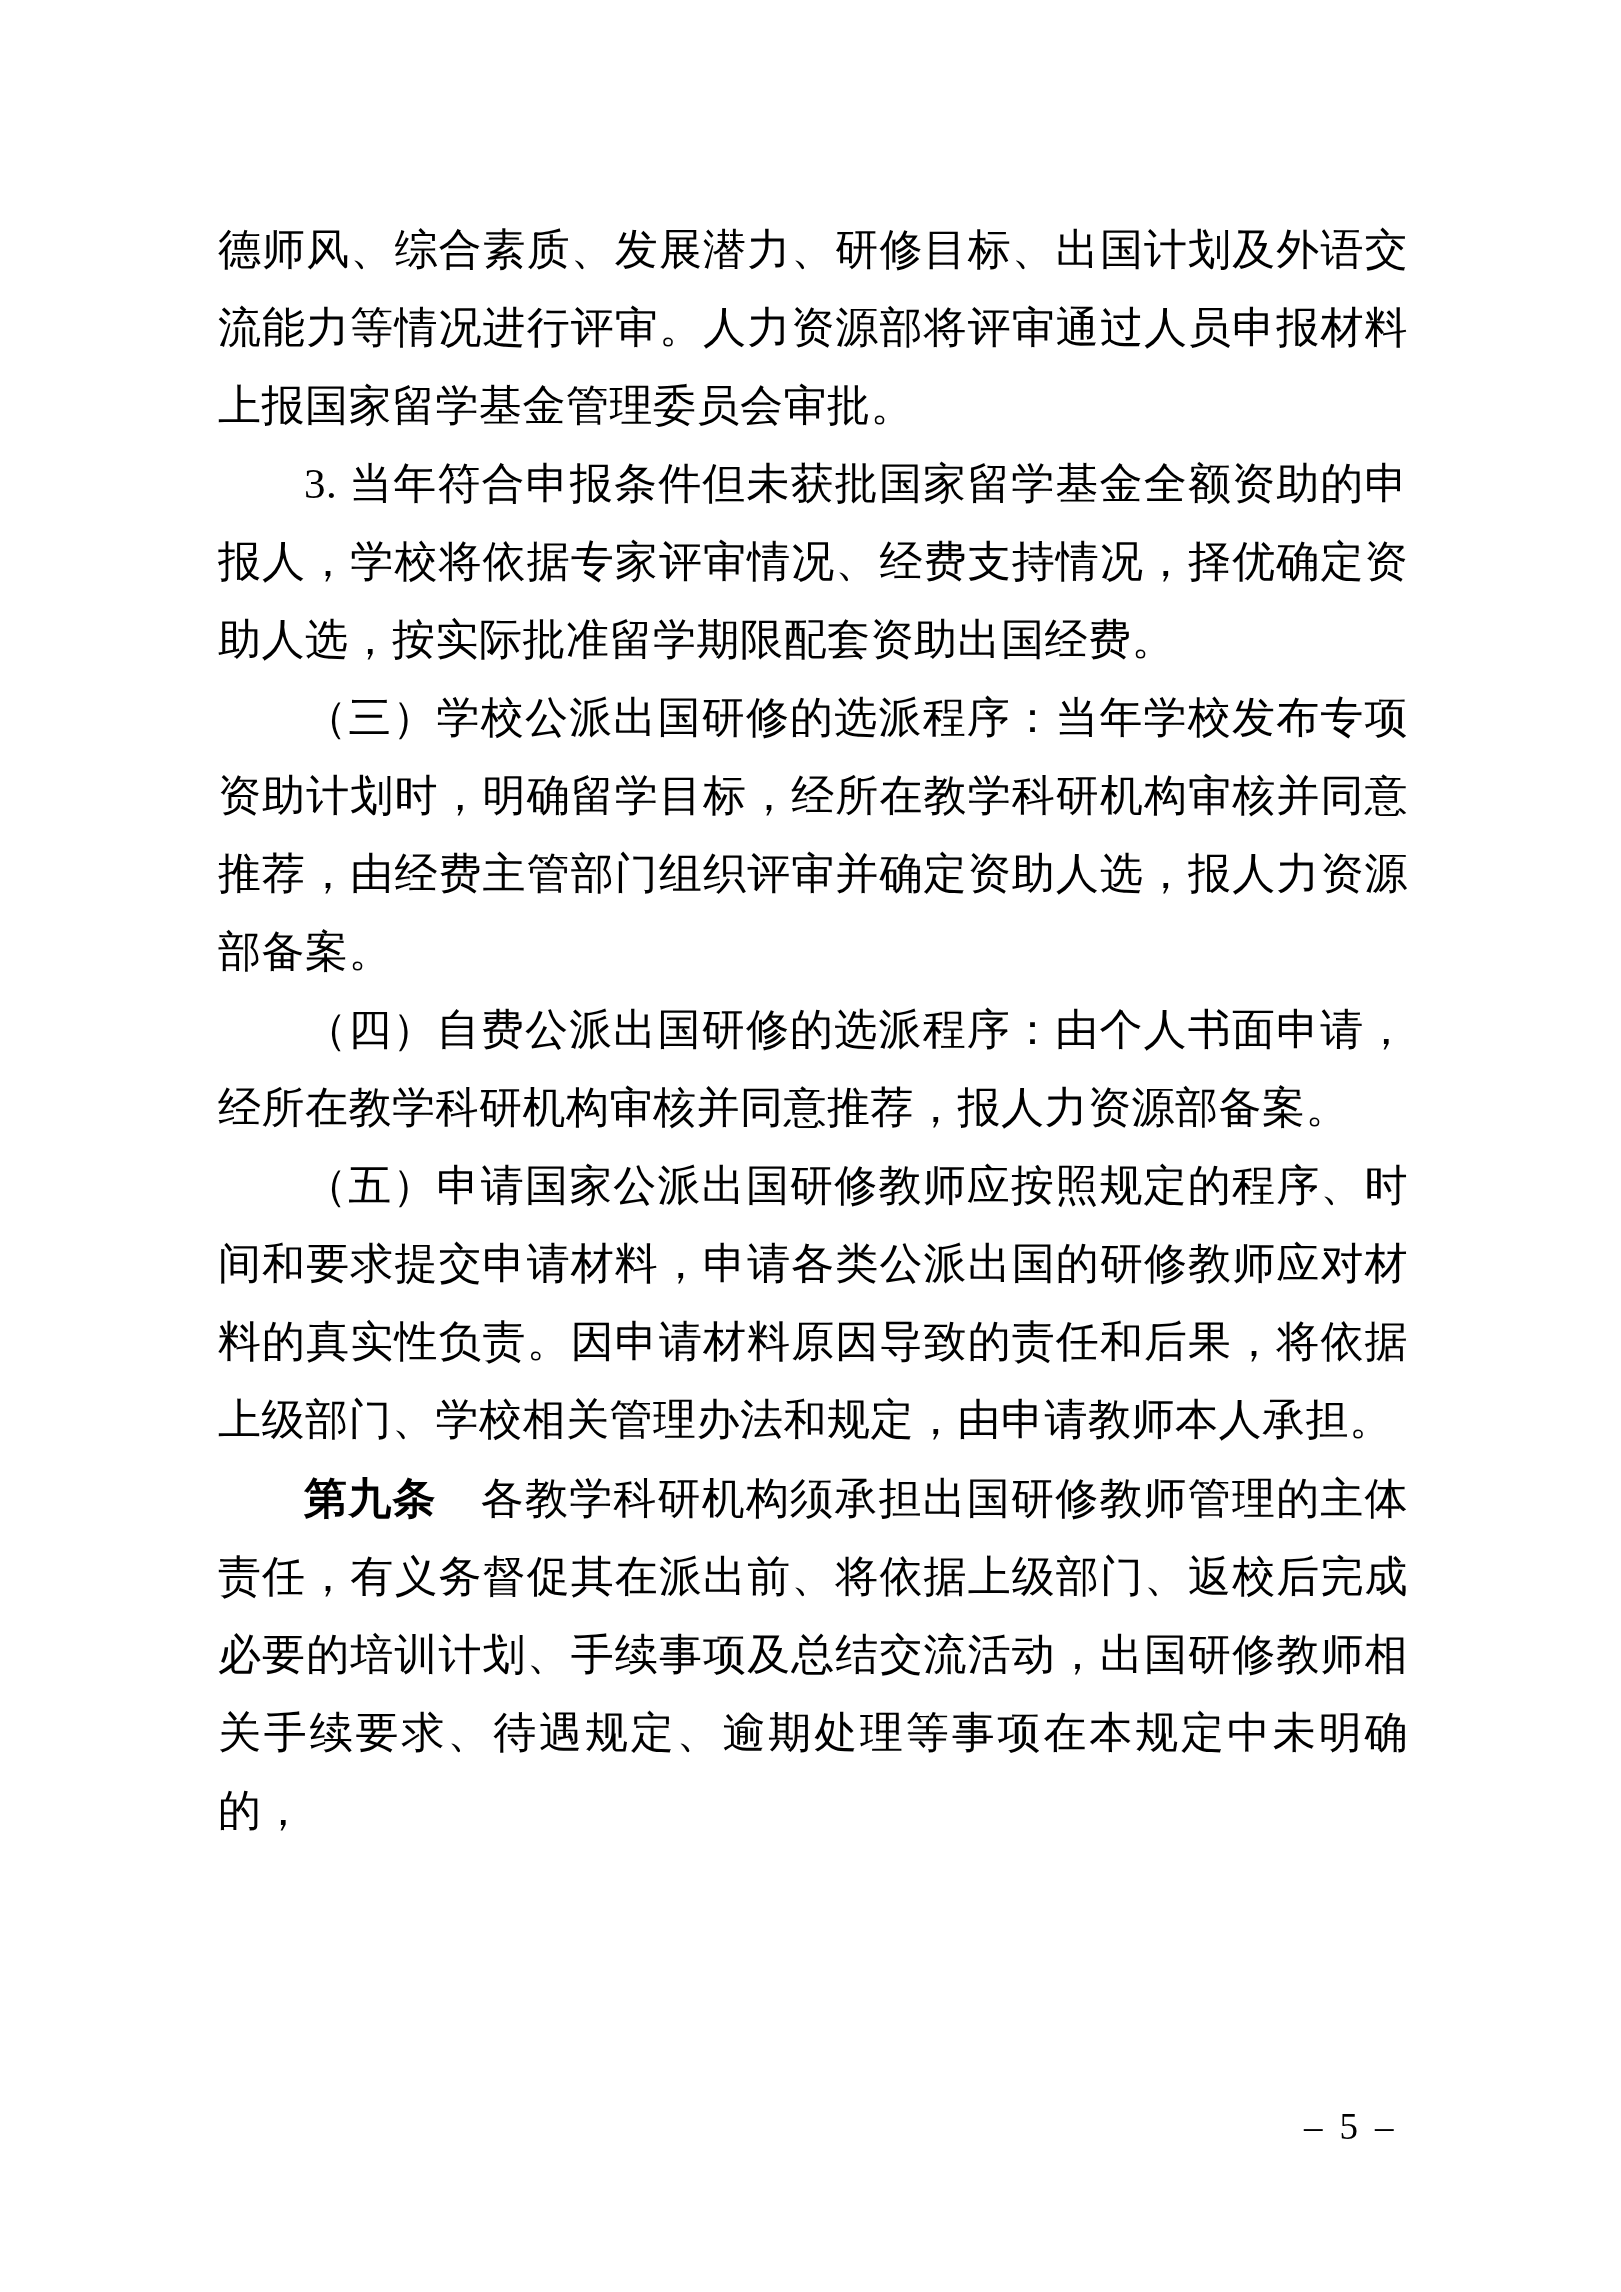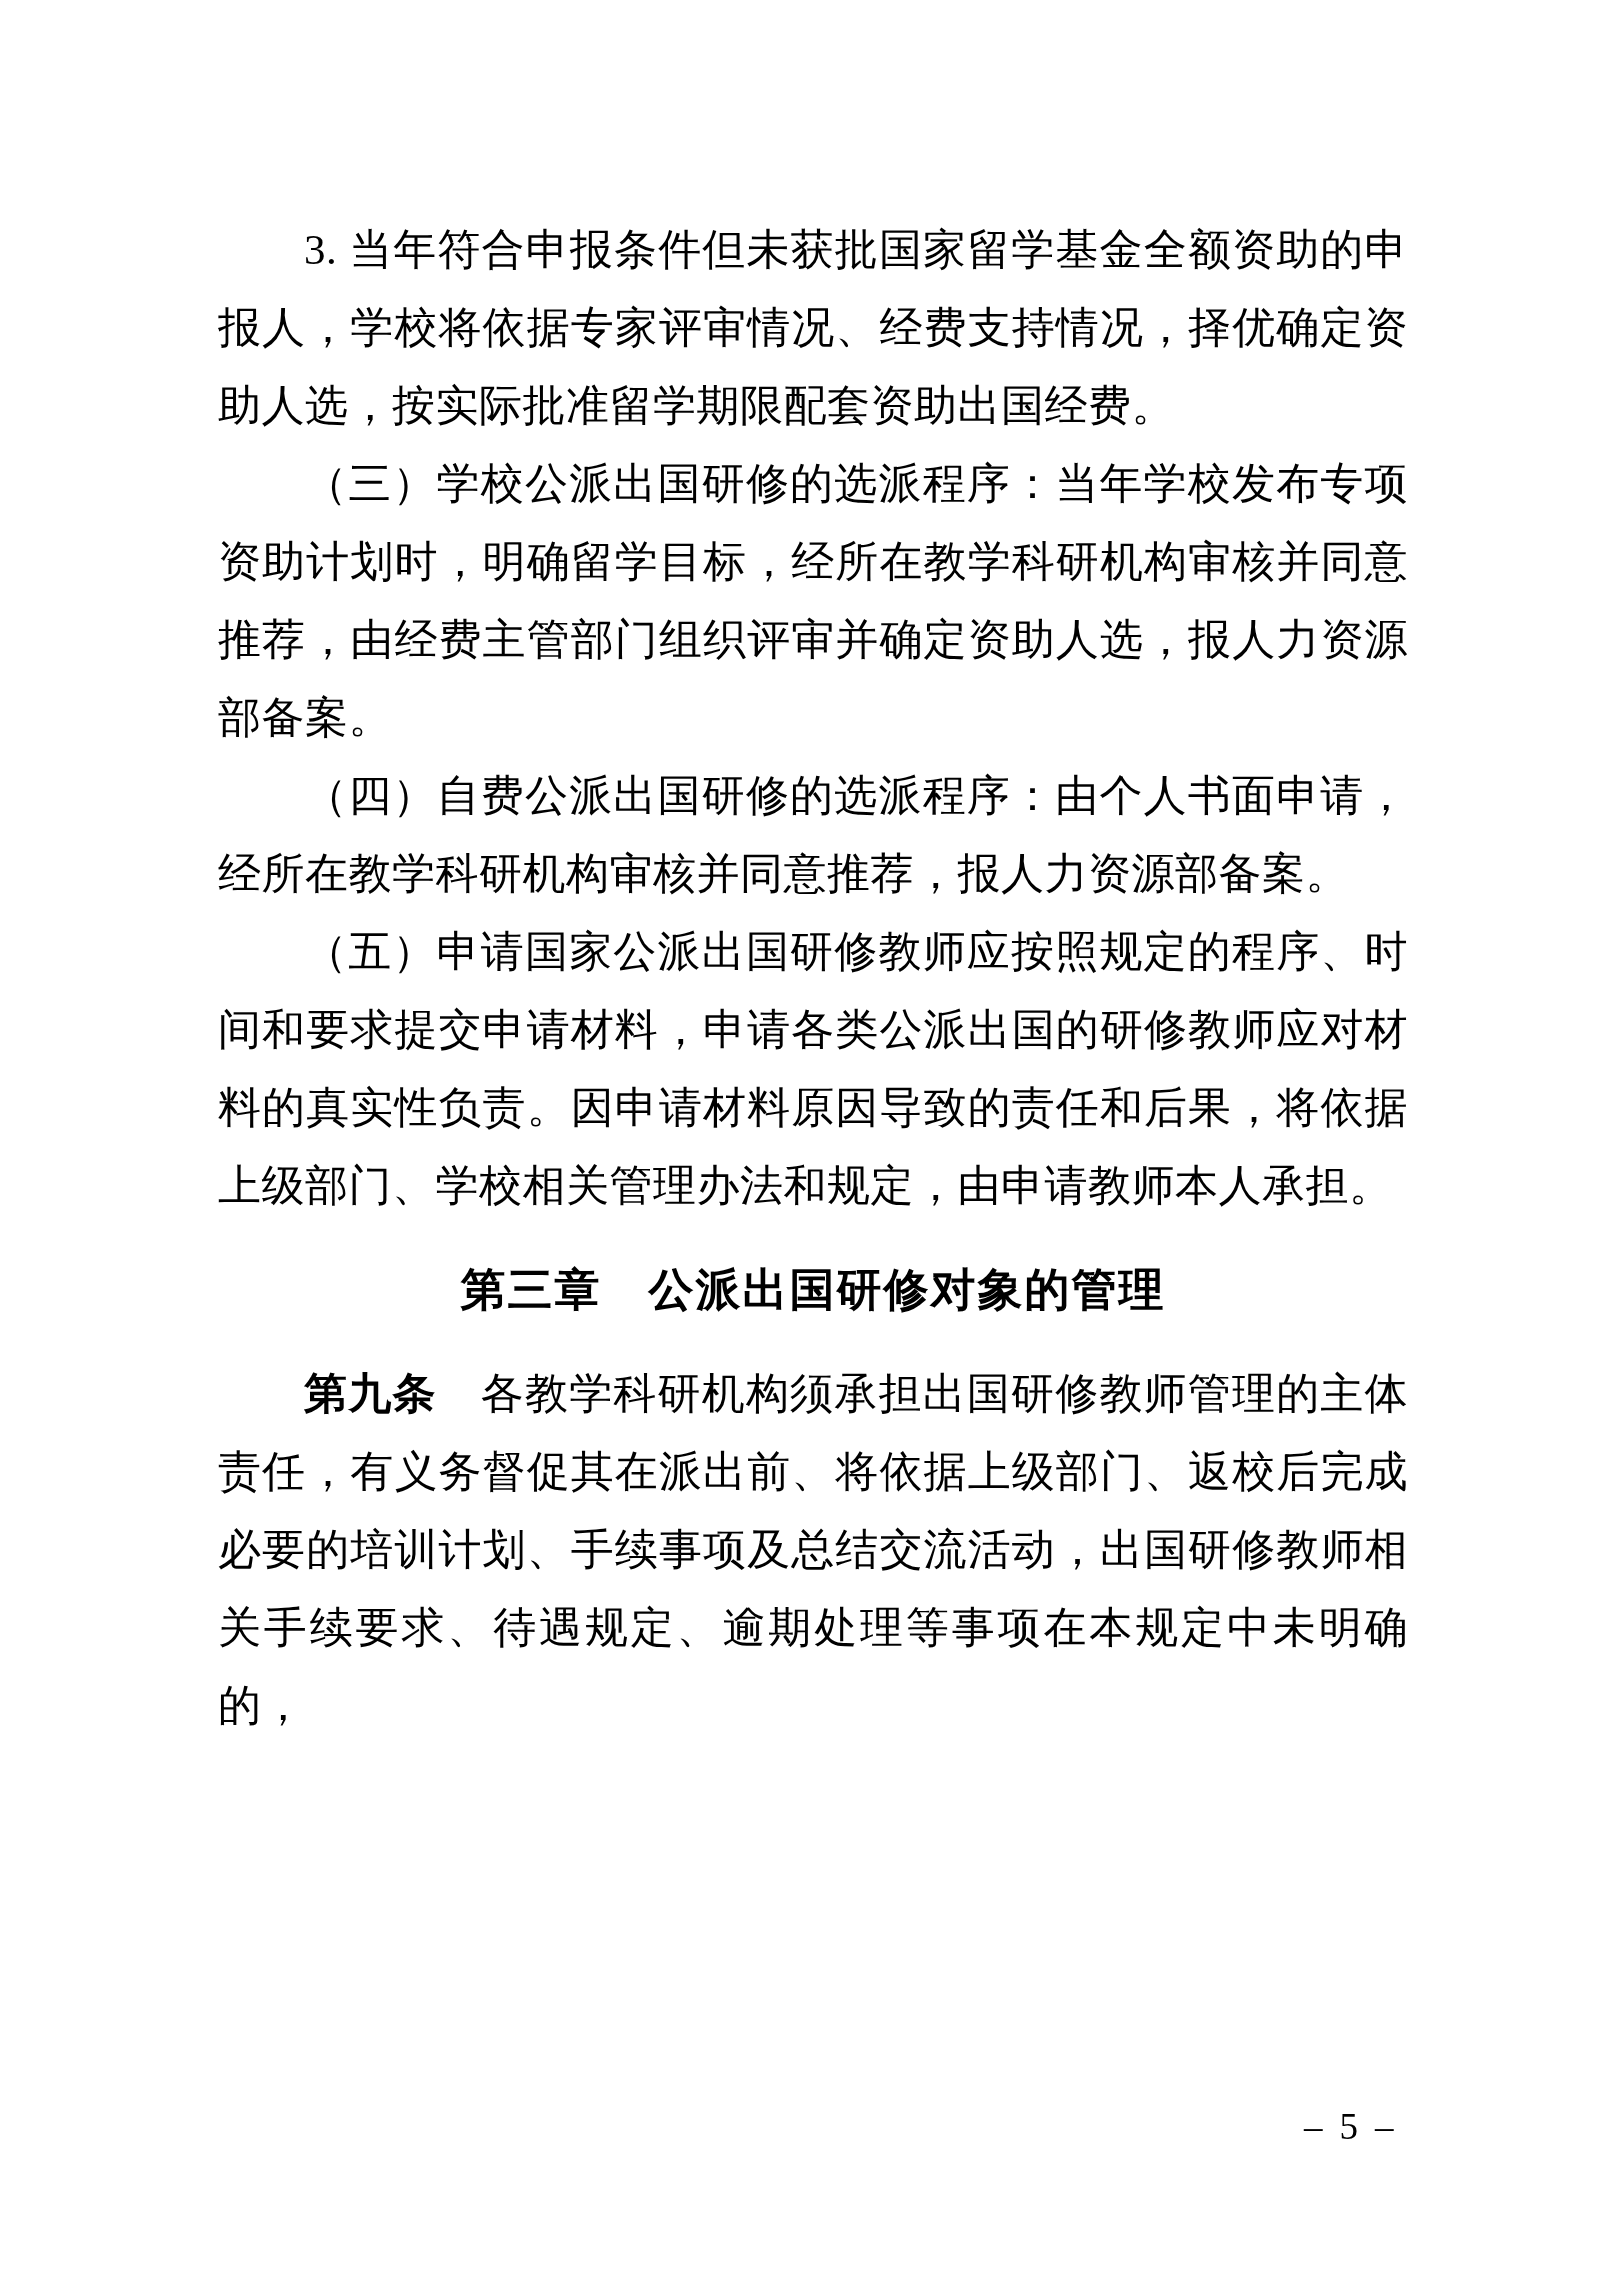--- a/index.html
+++ b/index.html
@@ -61,30 +61,30 @@
     letter-spacing: 3.9px;
     white-space: pre;
   }
 </style>
 </head>
 <body>
 
 <div class="page">
   <div class="content">
 
+    <p class="para noindent">德师风、综合素质、发展潜力、研修目标、出国计划及外语交流能力等情况进行评审。人力资源部将评审通过人员申报材料上报国家留学基金管理委员会审批。</p>
 
     <p class="para">3. 当年符合申报条件但未获批国家留学基金全额资助的申报人，学校将依据专家评审情况、经费支持情况，择优确定资助人选，按实际批准留学期限配套资助出国经费。</p>
 
     <p class="para">（三）学校公派出国研修的选派程序：当年学校发布专项资助计划时，明确留学目标，经所在教学科研机构审核并同意推荐，由经费主管部门组织评审并确定资助人选，报人力资源部备案。</p>
 
     <p class="para">（四）自费公派出国研修的选派程序：由个人书面申请，经所在教学科研机构审核并同意推荐，报人力资源部备案。</p>
 
     <p class="para">（五）申请国家公派出国研修教师应按照规定的程序、时间和要求提交申请材料，申请各类公派出国的研修教师应对材料的真实性负责。因申请材料原因导致的责任和后果，将依据上级部门、学校相关管理办法和规定，由申请教师本人承担。</p>
 
-    <h2 class="chapter">第三章　公派出国研修对象的管理</h2>
 
 
     <p class="para"><span class="article-lead">第九条</span><span>　各教学科研机构须承担出国研修教师管理的主体责任，有义务督促其在派出前、将依据上级部门、返校后完成必要的培训计划、手续事项及总结交流活动，出国研修教师相关手续要求、待遇规定、逾期处理等事项在本规定中未明确的，</span></p>
 
   </div>
 
   <div class="page-number">– 5 –</div>
 </div>
 
 

